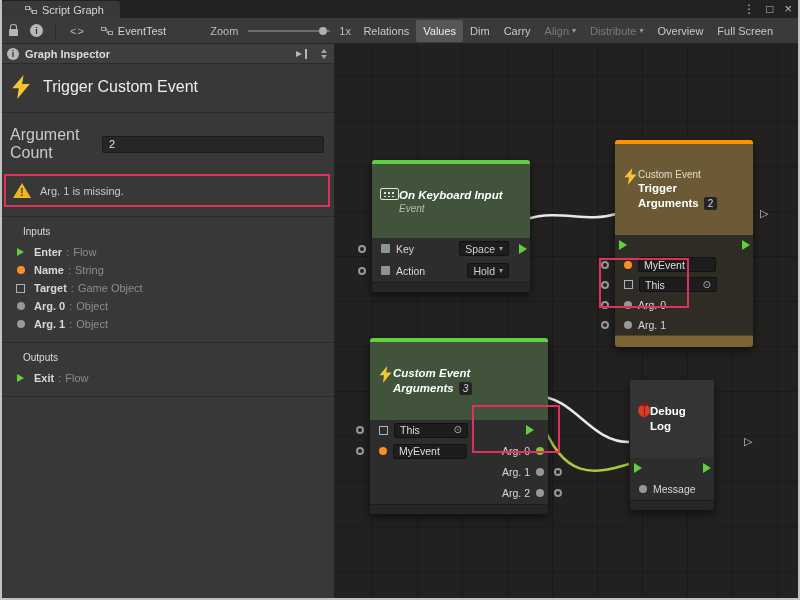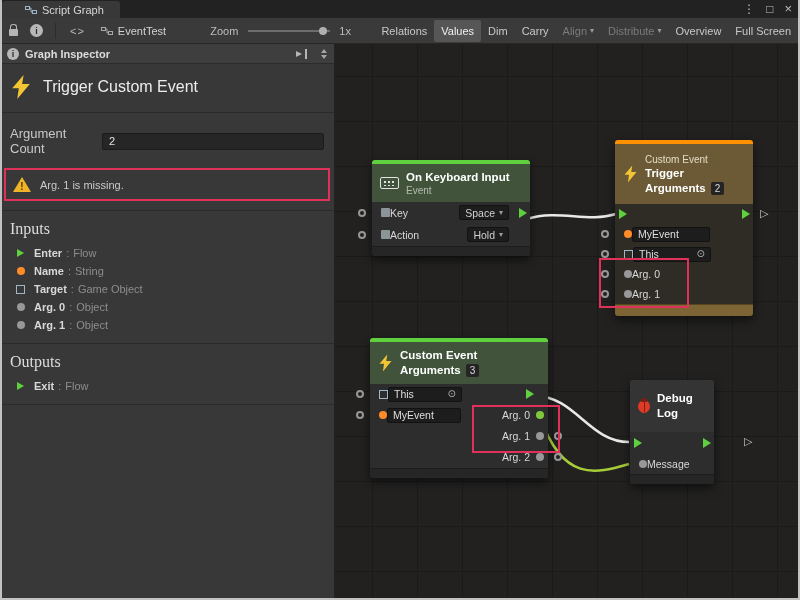--- a/index.html
+++ b/index.html
@@ -19,21 +19,21 @@
 .info{width:13px;height:13px;border-radius:50%;background:#b8b8b8;color:#2d2d2d;font-weight:bold;font-size:9px;display:flex;align-items:center;justify-content:center;margin-left:12px;}
 .info::before{content:"i";}
 .tsep{width:1px;height:16px;background:#2c2c2c;margin-left:12px;}
 .codeicon{margin-left:14px;color:#b9b9b9;letter-spacing:1px;font-size:11px;}
 .gicon{display:flex;margin-left:16px;}
 .gname{margin-left:5px;color:#d2d2d2;}
 .zoomlbl{margin-left:44px;color:#bdbdbd;}
 .slider{position:relative;width:82px;height:2px;background:#6d6d6d;margin:0 9px 0 10px;}
 .knob{position:absolute;right:3px;top:-3px;width:8px;height:8px;border-radius:50%;background:#b0b0b0;}
 .zoomval{color:#bdbdbd;}
-.tb-right{margin-left:auto;display:flex;align-items:center;height:26px;padding-right:2px;}
+.tb-right{margin-left:auto;display:flex;align-items:center;height:26px;padding-right:20px;}
 .tbtn{display:flex;align-items:center;gap:3px;padding:0 7px;height:22px;border-radius:2px;color:#c8c8c8;cursor:default;}
 .tbtn.active{background:#565656;color:#efefef;}
 .tbtn.disabled{color:#7b7b7b;}
 .chev{font-size:8px;color:#9a9a9a;}
 
 
 .inspector{position:absolute;left:0;top:44px;width:335px;height:556px;background:#383838;border-right:1px solid #232323;z-index:5;}
 .insp-header{height:20px;background:#3e3e3e;border-bottom:1px solid #2b2b2b;display:flex;align-items:center;gap:6px;padding:0 7px;font-weight:bold;color:#dcdcdc;}
 .dock{position:relative;width:13px;height:10px;margin-left:auto;}
 .dock::before{content:"";position:absolute;left:0;top:2px;width:0;height:0;border-top:3px solid transparent;border-bottom:3px solid transparent;border-left:6px solid #b5b5b5;}
@@ -41,27 +41,27 @@
 .spin{display:flex;flex-direction:column;gap:2px;margin-left:6px;}
 .spin i{width:0;height:0;border-left:3px solid transparent;border-right:3px solid transparent;}
 .spin .up{border-bottom:4px solid #a5a5a5;}
 .spin .dn{border-top:4px solid #a5a5a5;}
 .insp-title{display:flex;align-items:flex-start;gap:11px;padding:11px 10px 13px;border-bottom:1px solid #2b2b2b;}
 .bolt{display:inline-block;background:#f3c433;clip-path:polygon(62% 0,10% 55%,40% 55%,33% 100%,90% 38%,55% 38%);}
 .bolt.lg{width:22px;height:24px;}
 .bolt.md{width:15px;height:17px;}
 .insp-title-text{font-size:16px;color:#ececec;margin-top:3px;}
 .argrow{display:flex;align-items:center;padding:13px 10px 9px;}
-.arglabel{width:92px;font-size:13px;color:#c9c9c9;}
+.arglabel{width:92px;font-size:16px;color:#c9c9c9;}
 .argfield{flex:1;height:17px;background:#262626;border:1px solid #1b1b1b;border-radius:2px;color:#e2e2e2;line-height:15px;padding:0 6px;}
 .warnbox{margin:3px 4px 4px;border:2px solid #e0315b;display:flex;align-items:center;gap:9px;padding:7px 7px;color:#c9c9c9;}
 .warn{position:relative;width:18px;height:15px;background:#f0b429;clip-path:polygon(50% 0,100% 100%,0 100%);flex:none;}
 .warn::after{content:"!";position:absolute;left:50%;bottom:0;transform:translateX(-50%);font-size:10px;font-weight:bold;color:#4a3403;}
 .divider{border-top:1px solid #2b2b2b;margin-top:9px;}
-.sec-h{padding:9px 10px 6px;font-size:16px;color:#dcdcdc;font-family:Liberation Serif, serif;}
+.sec-h{padding:9px 23px 6px;font-size:10px;color:#dcdcdc;}
 .pin-row{display:flex;align-items:center;padding:3px 13px;}
 .pin-ic{width:15px;display:flex;justify-content:center;margin-right:6px;}
 .pin-name{color:#d8d8d8;font-weight:bold;}
 .pin-sep{color:#8d8d8d;margin:0 4px;}
 .pin-type{color:#8d8d8d;}
 .dot{display:inline-block;width:8px;height:8px;border-radius:50%;flex:none;}
 .dot.orange{background:#ff8c27;}
 .dot.gray{background:#989898;}
 .dot.green{background:#7fc93d;}
 .cube{display:inline-block;width:9px;height:9px;border:1.5px solid #9fb6c8;flex:none;}
@@ -69,29 +69,29 @@
 .arrow.sm{border-top-width:4px;border-bottom-width:4px;border-left-width:7px;}
 
 
 .graph{position:absolute;left:335px;top:44px;width:465px;height:556px;background-color:#222120;background-image:linear-gradient(#1a1a1a 1px,transparent 1px),linear-gradient(90deg,#1a1a1a 1px,transparent 1px);background-size:45px 45px;background-position:-8px -13px;overflow:hidden;}
 .wires{position:absolute;inset:0;pointer-events:none;z-index:1;}
 .node{position:absolute;background:#2d2d2d;border-radius:3px;box-shadow:0 4px 10px rgba(0,0,0,.55);z-index:2;}
 .node.warm{background:#2f2c26;}
 .strip{height:4px;border-radius:3px 3px 0 0;}
 .strip.green{background:#5fd13f;}
 .strip.orange{background:#ff9100;}
-.nhead{display:flex;align-items:center;gap:7px;padding:6px 8px;}
-.green-h{background:#41543b;}
+.nhead{display:flex;align-items:flex-start;padding:24px 8px;}
+.green-h{background:#41543b;font-style:italic;}
 .brown-h{background:#6b5a35;}
 .dark-h{background:#343434;border-radius:3px 3px 0 0;}
 .ntitle{font-weight:bold;font-size:11.5px;color:#fff;line-height:1.3;}
 .nsub{font-size:10px;color:#b4bdb0;}
 .ncat{font-size:10px;color:#e3dcc6;line-height:1.3;}
 .badge{display:inline-block;background:#242424;border-radius:2px;padding:0 4px;margin-left:5px;font-size:10px;font-weight:normal;color:#d8d8d8;line-height:13px;}
-.nrow{position:relative;display:flex;align-items:center;height:21px;padding:0 9px;font-size:10.5px;color:#d8d8d8;}
+.nrow{position:relative;display:flex;align-items:center;gap:6px;height:21px;padding:0 9px;font-size:10.5px;color:#d8d8d8;}
 .nrow.h20{height:20px;}
 .nrow.h22{height:22px;}
 .mini-icon{width:9px;height:9px;background:#8a9499;border-radius:1px;flex:none;}
 .dropdown{display:flex;align-items:center;gap:4px;background:#1d1d1d;border:1px solid #121212;border-radius:2px;height:15px;padding:0 5px;margin-left:auto;color:#cfcfcf;}
 .field{display:flex;align-items:center;background:#1d1d1d;border:1px solid #121212;border-radius:2px;height:15px;padding:0 5px;color:#dedede;}
 .field.spread{justify-content:space-between;}
 .w78{width:78px;}
 .w74{width:74px;}
 .objpick{color:#b5b5b5;font-size:10px;line-height:1;}
 .in-abs{position:absolute;left:4px;top:50%;transform:translateY(-50%);}

